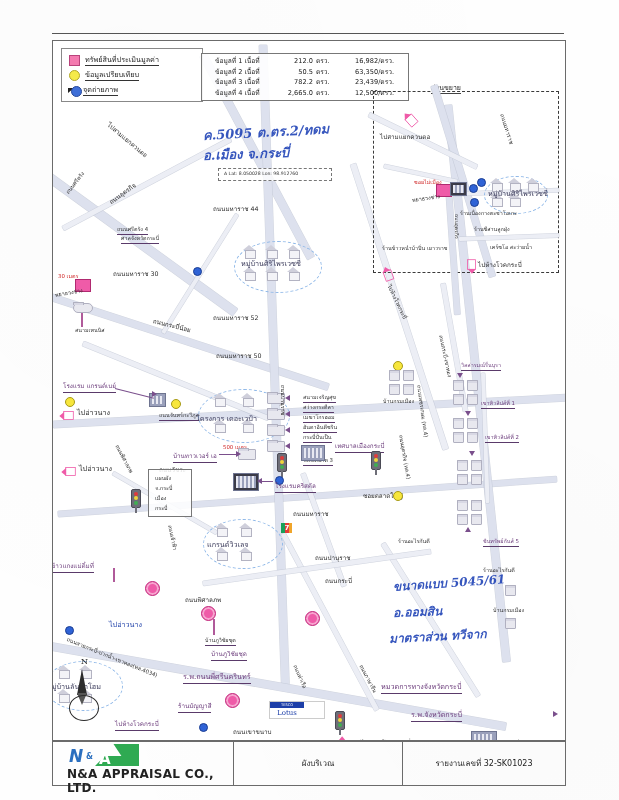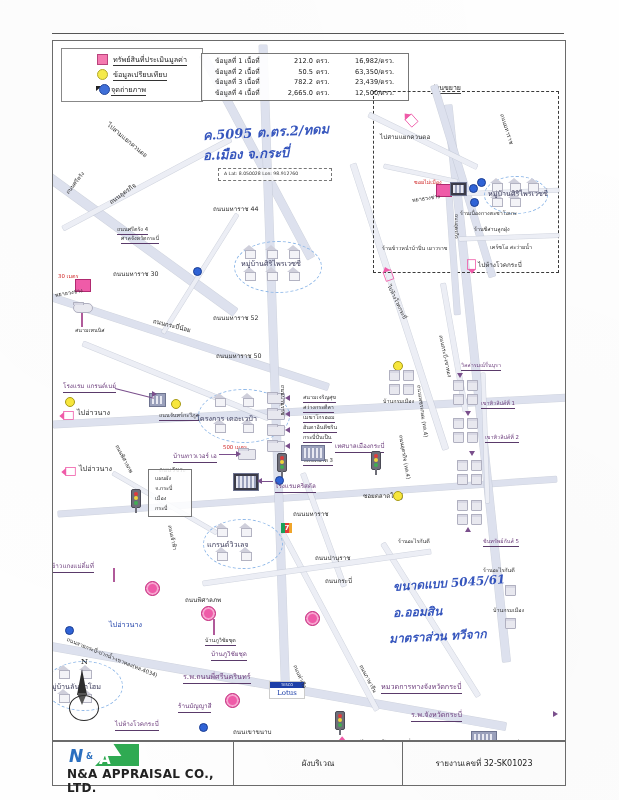--- a/index.html
+++ b/index.html
@@ -16,21 +16,21 @@
   .doc-title{position:absolute;left:52px;top:16px;font-size:11.5px;color:#2a2a2a;
              border-bottom:1px solid #444;padding-bottom:1px;letter-spacing:.2px;}
   .title-rule{position:absolute;left:52px;top:33px;width:512px;height:1px;background:#555;}
   
   .frame{position:absolute;left:52px;top:40px;width:512px;height:700px;
          border:1px solid #6b6b6b;background:#ffffff;overflow:hidden;}
   .map-canvas{position:absolute;inset:0;}
   
   .legend{position:absolute;left:8px;top:7px;width:140px;height:52px;
           border:1px solid #888;background:rgba(255,255,255,.85);}
-  .lg-row{position:absolute;display:flex;gap:5px;font-size:7.2px;color:#222;margin-left:28px;}
+  .lg-row{position:absolute;display:flex;align-items:center;gap:5px;font-size:7.2px;color:#222;}
   .lg-row .lbl{border-bottom:.8px solid #333;padding-bottom:0px;white-space:nowrap;}
   .sw-sq{width:9px;height:9px;background:#f47ab0;border:1px solid #b9437c;display:block;}
   .sw-ci{width:9px;height:9px;border-radius:50%;display:block;}
   .sw-ci.y{background:#f5ea4a;border:1px solid #b2a82c;}
   .sw-ci.b{background:#3f6fd8;border:1px solid #26489a;}
   .cam{position:absolute;left:-1px;top:2px;width:0;height:0;
        border-left:6px solid #222;border-bottom:5px solid transparent;border-top:0;}
   
   .data-table{position:absolute;left:148px;top:12px;width:180px;
               border:1px solid #777;background:rgba(255,255,255,.9);padding:2px 13px;}
@@ -470,21 +470,21 @@
         </div>
       <div class="mtxt lg" style="left:-6px;top:640px;color:#3a3a5a;">หมู่บ้านลันตาโฮม</div>
       <div class="mtxt sm" style="left:14px;top:594px;transform:rotate(22deg);">ถนนสายกระบี่-ปากน้ำ-เขาทอง(ทล.4034)</div>
       <div class="mtxt u" style="left:62px;top:678px;color:#6a3a7a;">ไปห้างโวคกระบี่</div>
       <div class="mk blue" style="left:146px;top:682px;"></div>
       <div class="mtxt u" style="left:158px;top:608px;color:#6a3a7a;">บ้านภูวิชัยชุด</div>
       <div class="mtxt u lg" style="left:130px;top:630px;color:#6a3a7a;">ร.พ.ถนนพี่ศรีนครินทร์</div>
       <div class="mtxt u" style="left:125px;top:660px;color:#6a3a7a;">ร้านมัญญาสี</div>
       <div class="mk pink" style="left:172px;top:652px;"></div>
 
-      <div class="lotus" style="left:216px;top:640px;">
+      <div class="lotus" style="left:216px;top:660px;padding-left:20px;">
         <div class="top">TESCO</div>
         <div class="bot">Lotus</div>
       </div>
       <div class="seven" style="left:268px;top:700px;">
           <b></b>
           <i>7</i>
           <s></s>
         </div>
       <div class="seven" style="left:228px;top:482px;">
           <b></b>

